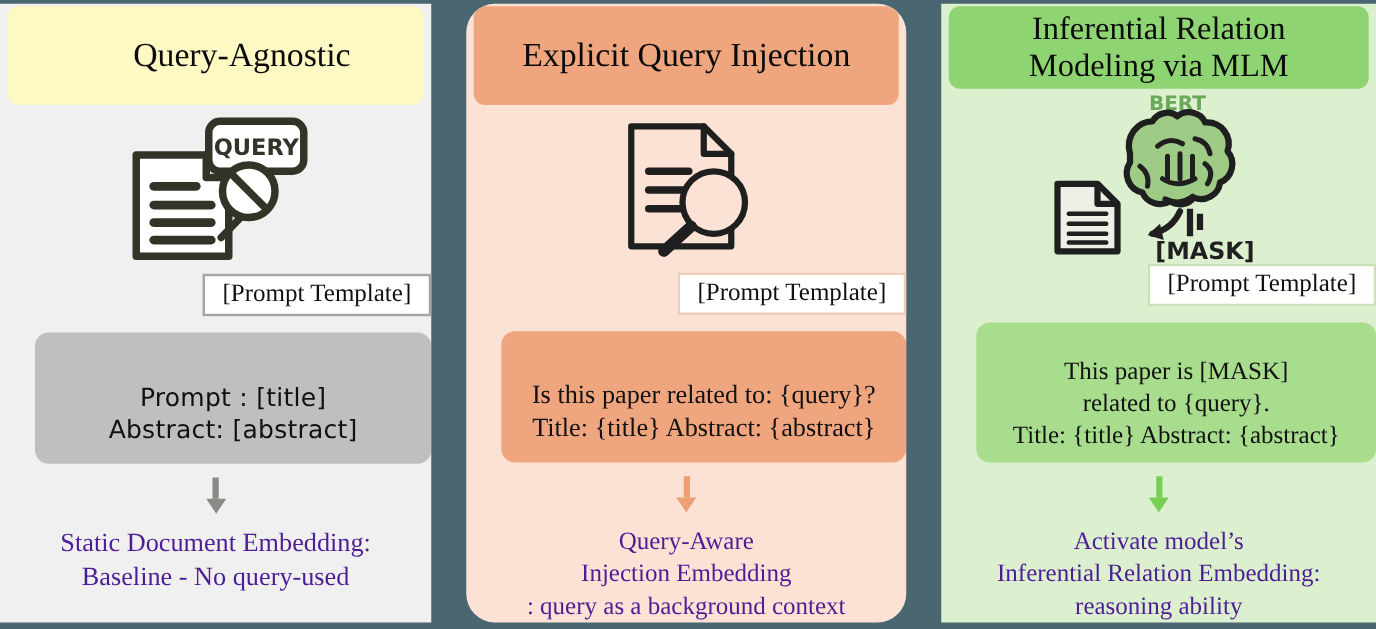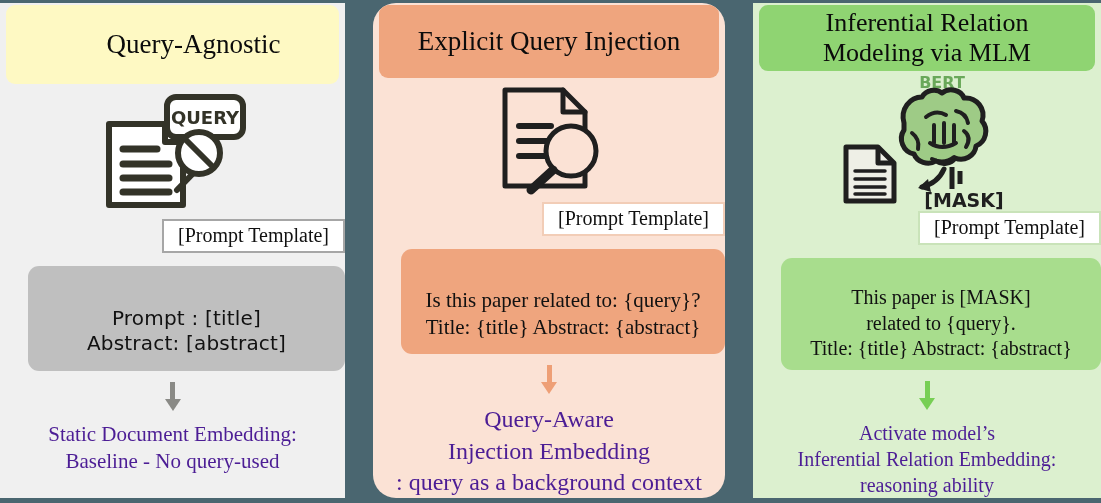--- a/index.html
+++ b/index.html
@@ -141,21 +141,21 @@
 
   
   .caption{
     margin-top:10px;
     text-align:center;
     font-size:21px;
     line-height:1.3;
     color:#4c1d95;
     padding:0 6px;
   }
-  .panel-2 .caption{font-size:24px;text-align:center;}
+  .panel-2 .caption{font-size:20px;text-align:center;}
   .panel-3 .caption{font-size:20px;}
   .cap-line{display:block;white-space:nowrap;}
 </style>
 </head>
 <body>
 
 <div class="figure">
 
   <div class="panel panel-1">
     <div class="hdr">

